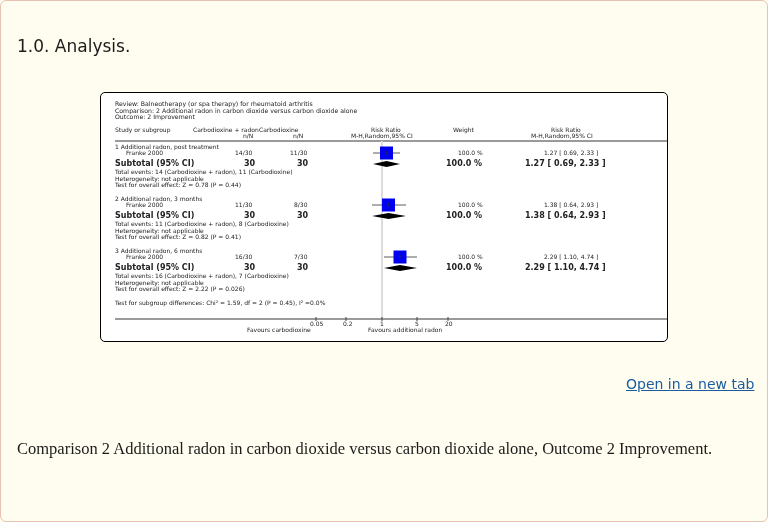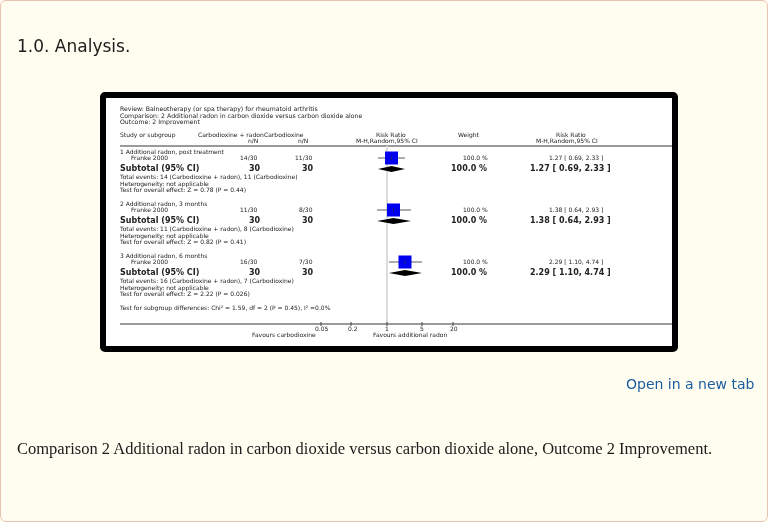--- a/index.html
+++ b/index.html
@@ -14,34 +14,34 @@
     border: 1px solid #e8c2b0; border-radius: 6px;
     background: #fffdf0;
   }
   .heading {
     position: absolute; left: 17px; top: 36px;
     font-family: "DejaVu Sans", sans-serif;
     font-size: 17px; color: #1b1b1b;
   }
   .figure {
     position: absolute; left: 100px; top: 92px; width: 566px; height: 248px;
-    background: #ffffff; border: 6px solid #000000; border-radius: 5px;
+    background: #ffffff; border: 1px solid #000000; border-radius: 5px;
     font-family: "DejaVu Sans", sans-serif; color: #222;
     overflow: hidden;
   }
   .fig-abs { position: absolute; white-space: nowrap; }
   .meta { font-size: 6.2px; line-height: 6.5px; left: 14px; }
   .colhead { font-size: 6px; line-height: 6.5px; text-align: center; }
   .rule { position: absolute; left: 14px; width: 552px; height: 2px; background: #9a9a9a; }
   .small { font-size: 6px; }
   .bold { font-size: 8px; font-weight: bold; }
   .link {
     position: absolute; left: 626px; top: 376px;
     font-family: "DejaVu Sans", sans-serif; font-size: 14px;
-    color: #1a5c9e; cursor: pointer;
+    color: #1a5c9e; text-decoration: underline; cursor: pointer;
   }
   .caption {
     position: absolute; left: 17px; top: 434px; width: 720px;
     font-family: "Liberation Serif", serif; font-size: 16.5px;
     line-height: 30px; color: #1b1b1b;
   }
   svg { position: absolute; left: 0; top: 0; }
 </style>
 </head>
 <body>

